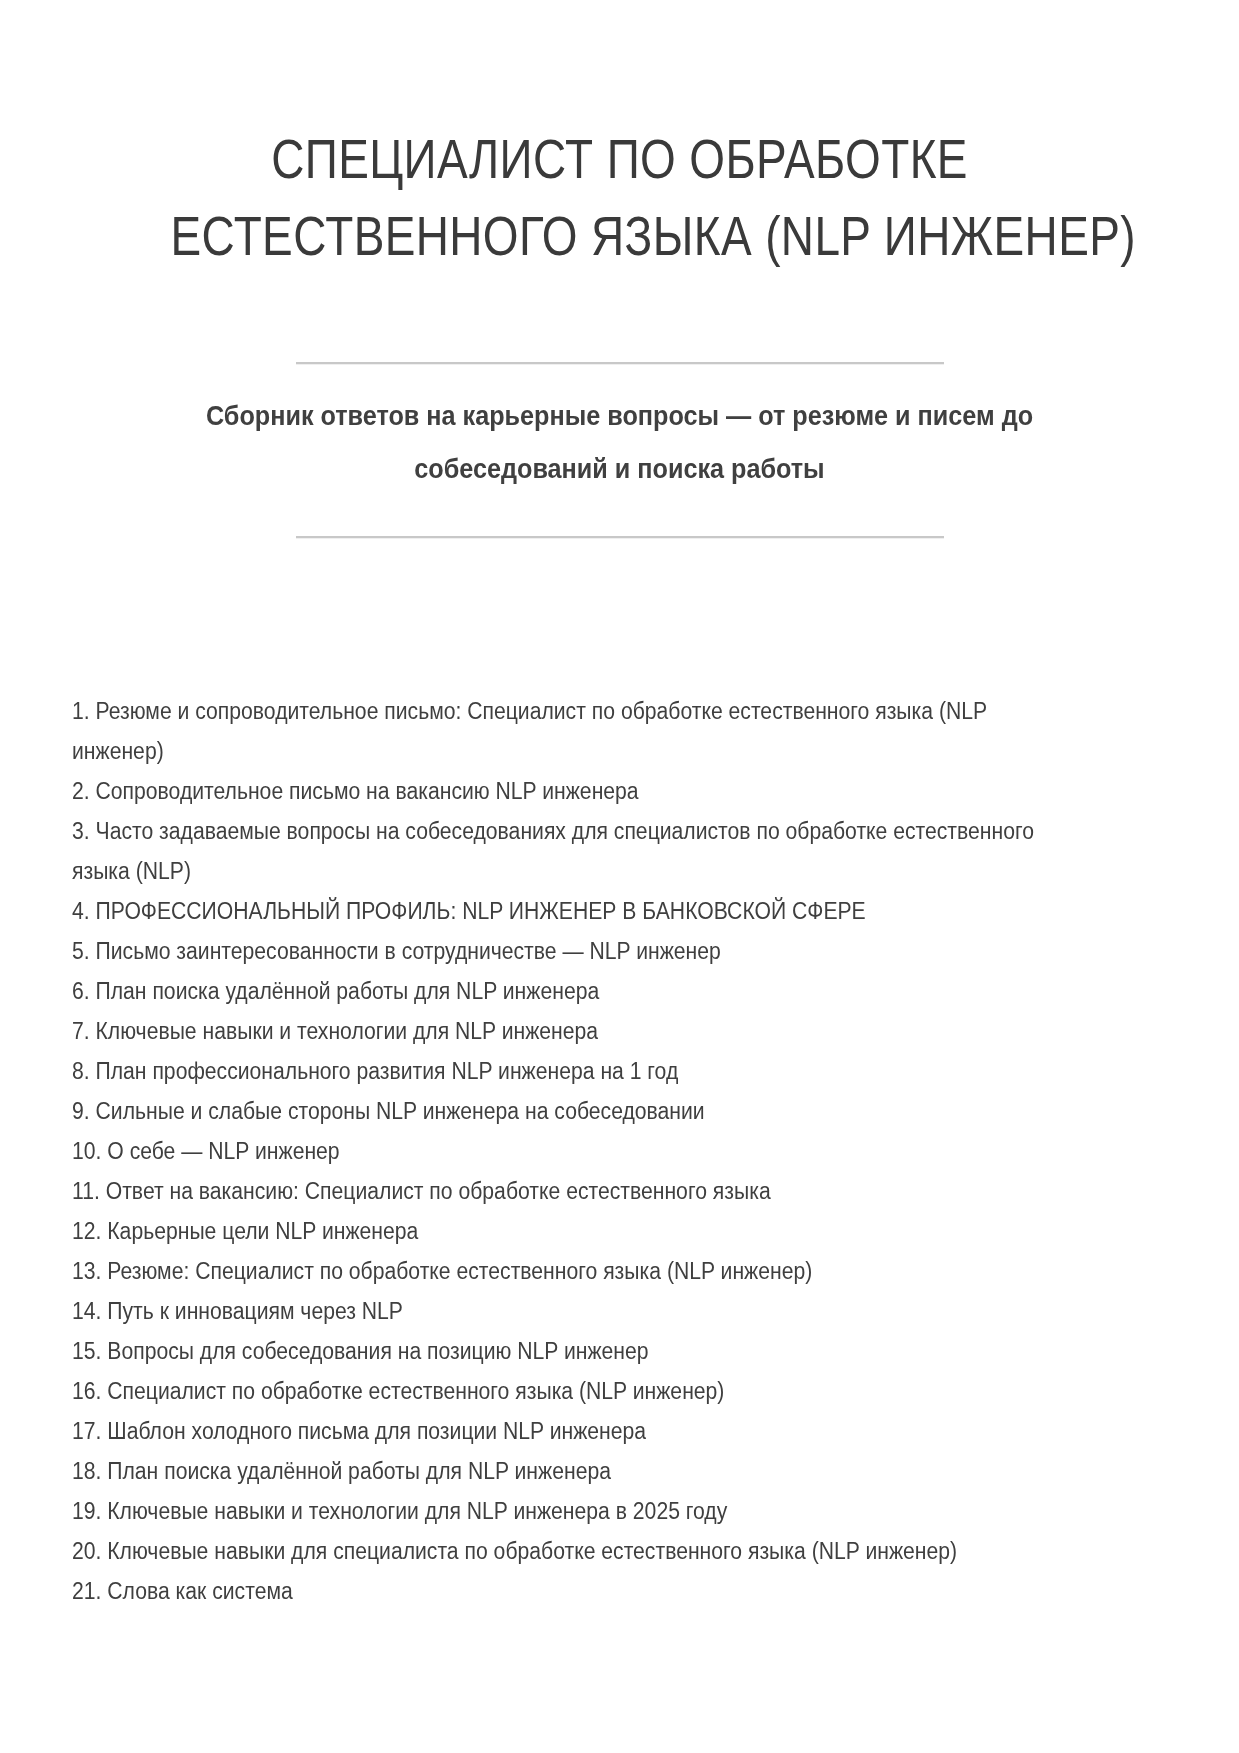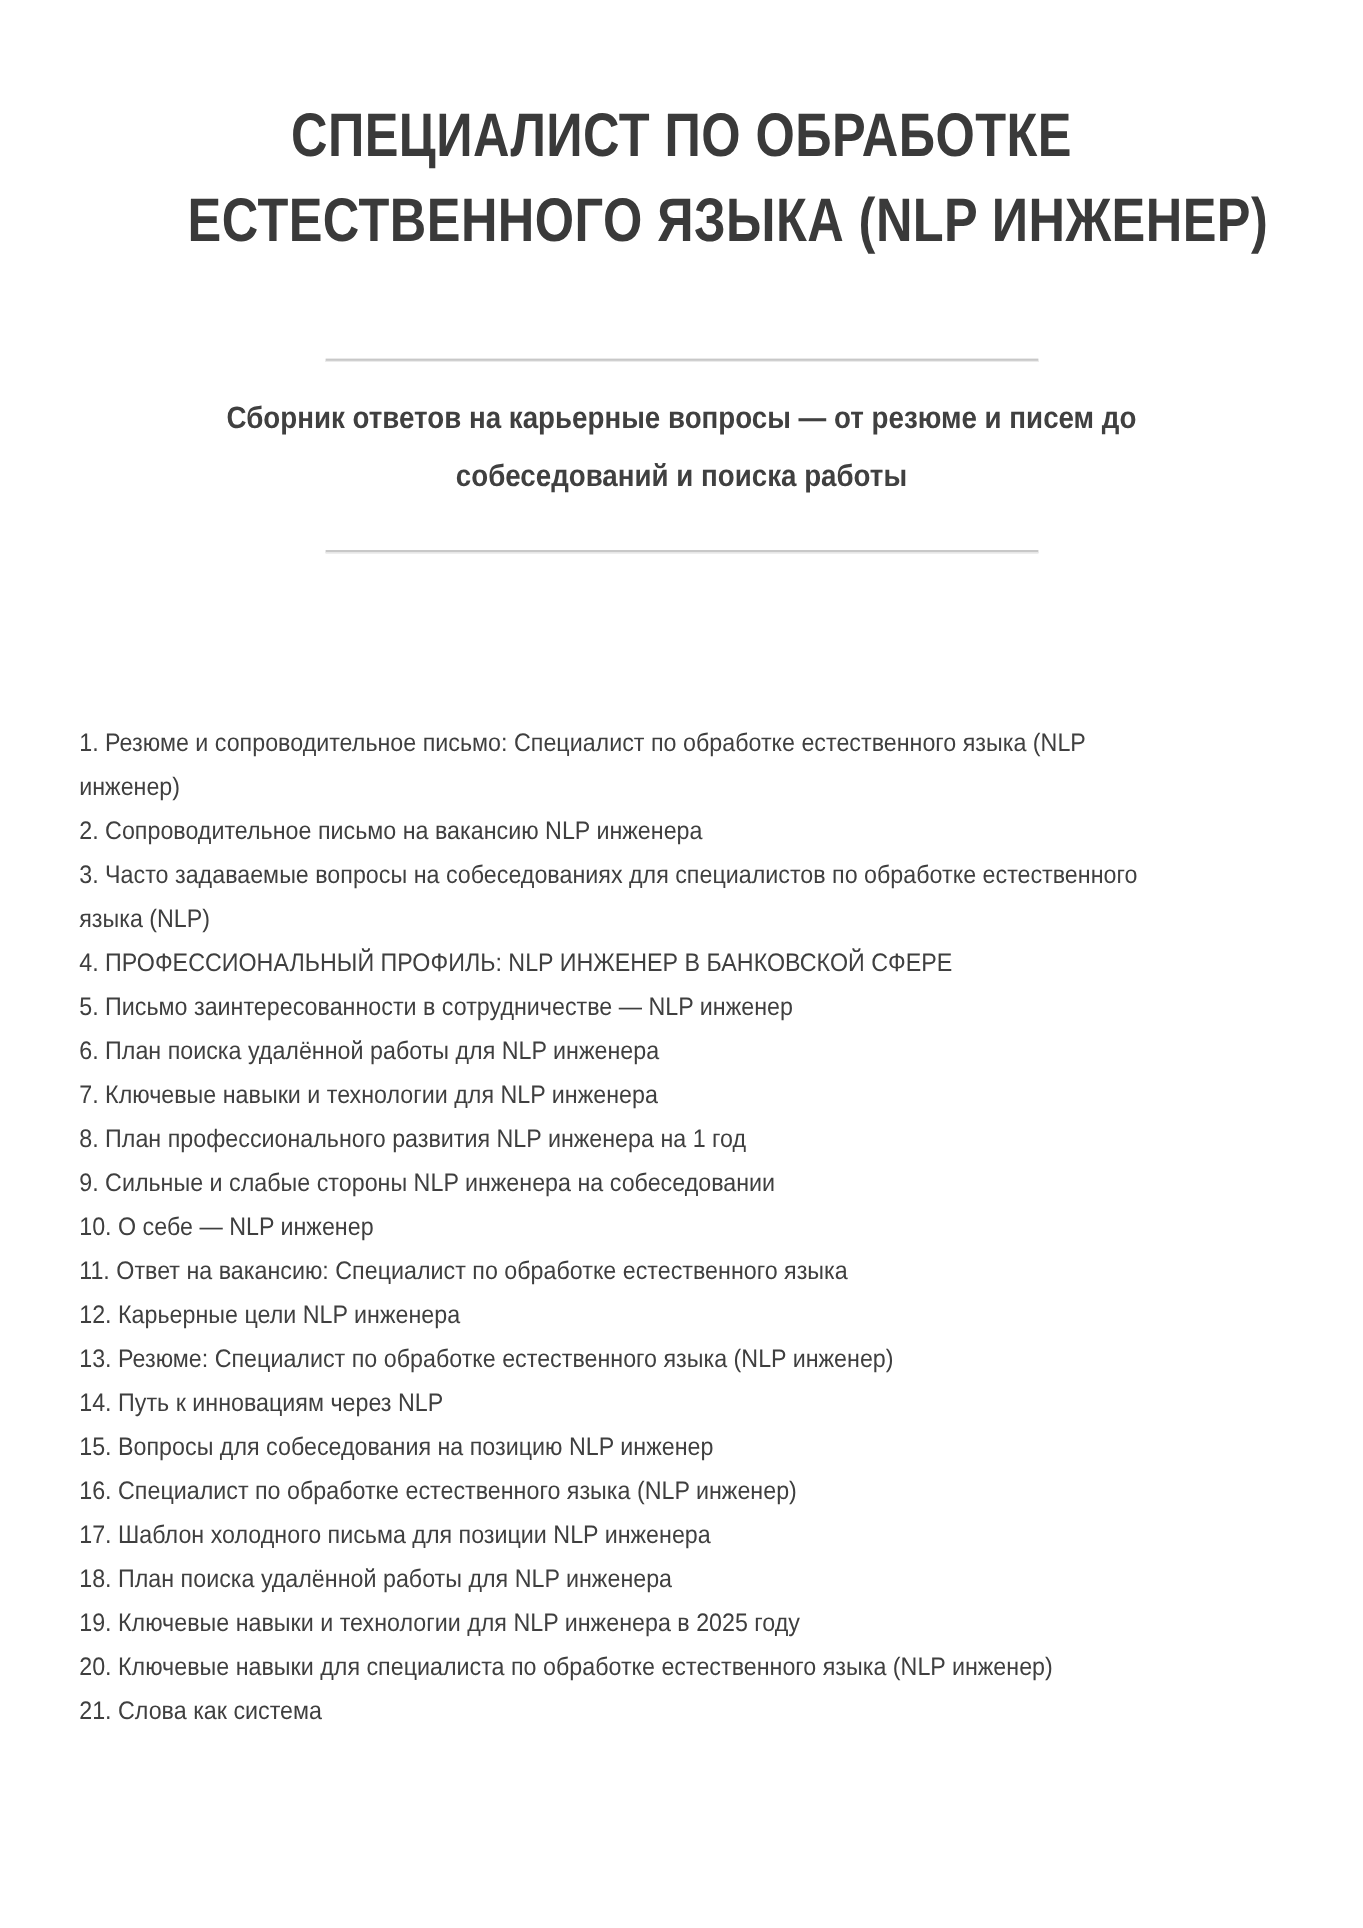--- a/index.html
+++ b/index.html
@@ -16,23 +16,23 @@
     position: relative;
   }
   .page {
     width: 100%;
     height: 100%;
     box-sizing: border-box;
     padding: 0 72px;
   }
   
   .title {
-    margin-top: 84px;
+    margin-top: 120px;
     text-align: center;
-    font-weight: 700;
+    font-weight: 400;
     color: #3a3a3a;
     font-size: 56px;
     line-height: 77px;
     letter-spacing: 0.5px;
   }
   .title-line {
     display: block;
     white-space: nowrap;
     transform: scaleX(0.82);
     transform-origin: 50% 50%;

